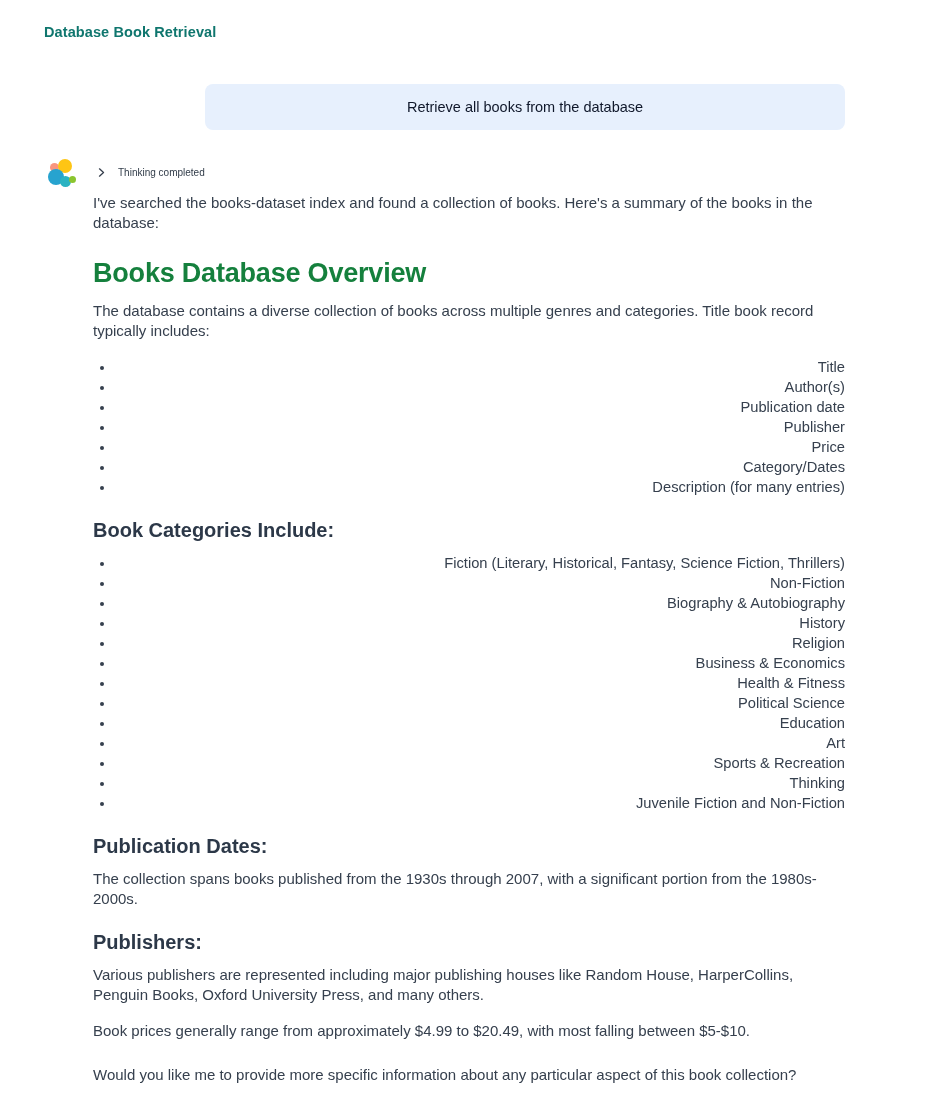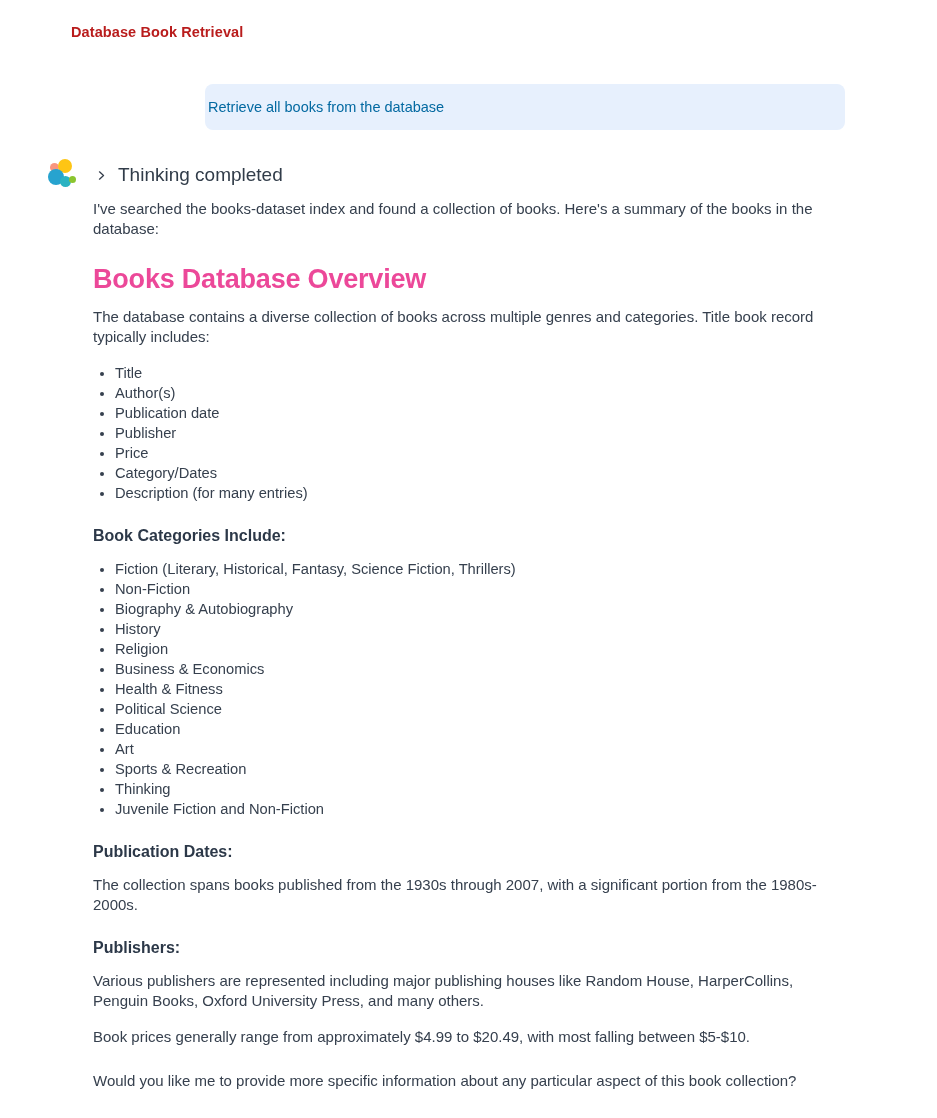--- a/index.html
+++ b/index.html
@@ -9,33 +9,33 @@
     min-height: 1118px;
     background: #ffffff;
     font-family: "Liberation Sans", "DejaVu Sans", sans-serif;
     color: #36404e;
   }
 
   .page-title {
     padding: 24px 0 0 44px;
     font-size: 14.5px;
     font-weight: 700;
-    color: #b91c1c;
+    color: #0f766e;
     letter-spacing: 0.1px;
-    margin-left: 27px;
   }
 
   .user-bubble {
     margin: 44px 92px 0 205px;
     background: #e7f0fd;
     border-radius: 8px;
-    padding: 14px 3px;
+    padding: 14px 33px;
     font-size: 14.5px;
     line-height: 18px;
-    color: #0369a1;
+    color: #0f172a;
+    text-align: center;
   }
 
   .assistant-row {
     display: flex;
     align-items: flex-start;
     margin-top: 29px;
   }
 
   .avatar {
     position: relative;
@@ -69,49 +69,50 @@
     height: 16px;
     display: flex;
     align-items: center;
     justify-content: center;
     background: none;
     border: none;
     padding: 0;
     cursor: pointer;
   }
   .thinking-label {
-    font-size: 19px;
+    font-size: 10px;
     color: #313c49;
   }
 
   .markdown { margin-top: 13px; }
   .markdown p {
     margin: 0 0 16px;
     font-size: 15px;
     line-height: 20px;
     color: #36404e;
   }
   .markdown h1 {
     margin: 24px 0 12px;
     font-size: 27px;
     line-height: 32px;
     font-weight: 700;
-    color: #ec4899;
+    color: #15803d;
     letter-spacing: -0.2px;
   }
   .markdown h2 {
     margin: 21px 0 11px;
-    font-size: 16px;
+    font-size: 20px;
     line-height: 24px;
     font-weight: 700;
     color: #2c3848;
   }
   .markdown ul {
     margin: 0 0 21px;
     padding-left: 22px;
+    text-align: right;
   }
   .markdown li {
     font-size: 14.7px;
     line-height: 20px;
     color: #36404e;
   }
   .markdown p.closing { margin-top: 24px; margin-bottom: 0; }
 </style>
 </head>
 <body>

